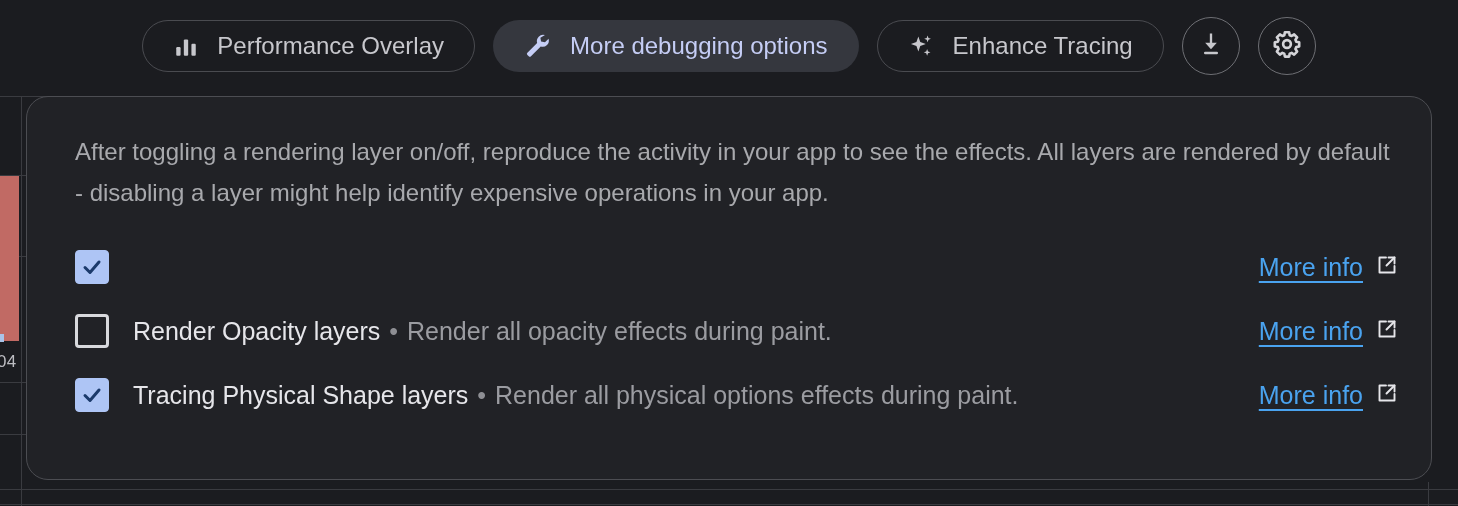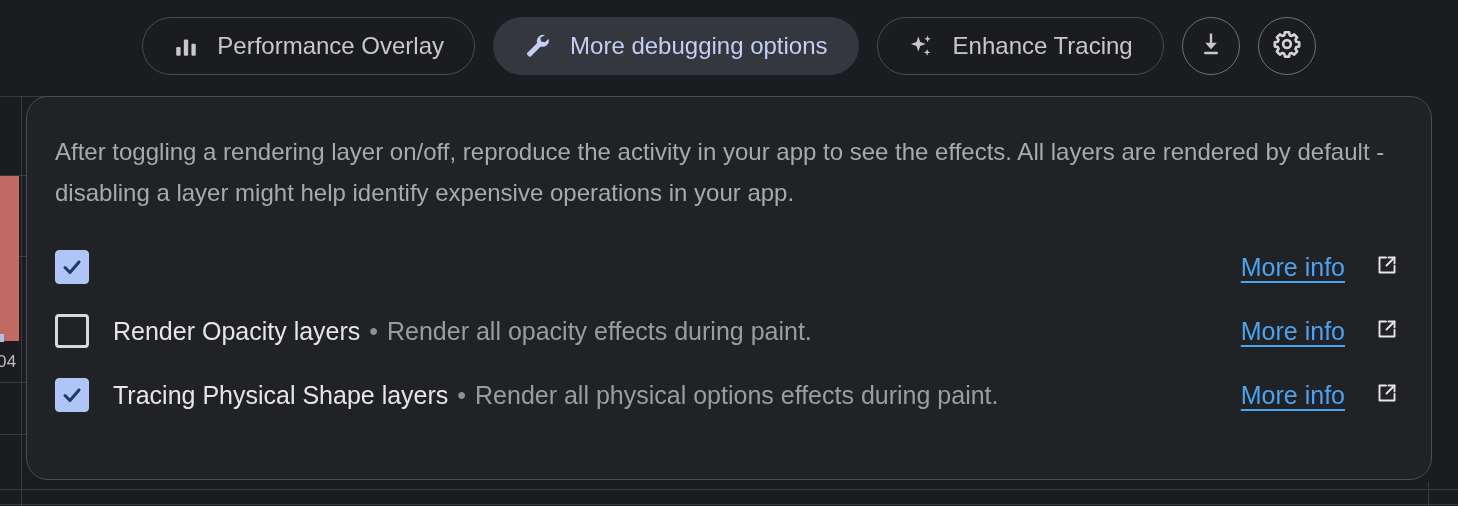--- a/index.html
+++ b/index.html
@@ -52,21 +52,21 @@
     display: flex;
     align-items: center;
     justify-content: center;
     gap: 18px;
     z-index: 5;
   }
   .pill {
     display: flex;
     align-items: center;
     gap: 18px;
-    height: 58px;
+    height: 52px;
     padding: 12px 30px;
     border-radius: 29px;
     border: 1px solid #4a4b50;
     background: transparent;
     color: #c7c7cc;
     font-size: 24px;
     white-space: nowrap;
     box-sizing: border-box;
     cursor: pointer;
   }
@@ -92,21 +92,21 @@
   .panel {
     position: absolute;
     left: 26px;
     top: 96px;
     width: 1406px;
     height: 384px;
     border: 1px solid #4c4d52;
     border-radius: 22px;
     background: #212226;
     box-sizing: border-box;
-    padding: 34px 32px 0 28px;
+    padding: 34px 32px 0 48px;
     z-index: 4;
   }
   .panel-desc {
     font-size: 24px;
     line-height: 41px;
     color: #a8a9ad;
     margin: 0 0 22px 0;
     max-width: 1352px;
   }
 
@@ -138,21 +138,21 @@
   }
   .opt-title { color: #e6e6ea; }
   .opt-sep   { color: #8e8f94; padding: 0 2px; }
   .opt-sub   { color: #9b9ca1; }
 
   .spacer { flex: 1 1 auto; }
 
   .more-info {
     display: flex;
     align-items: center;
-    gap: 30px;
+    gap: 12px;
     flex: 0 0 auto;
     cursor: pointer;
     text-align: center;
   }
   .more-info-label {
     font-size: 25px;
     color: #4aa3ef;
     text-decoration: underline;
     text-underline-offset: 5px;
   }

